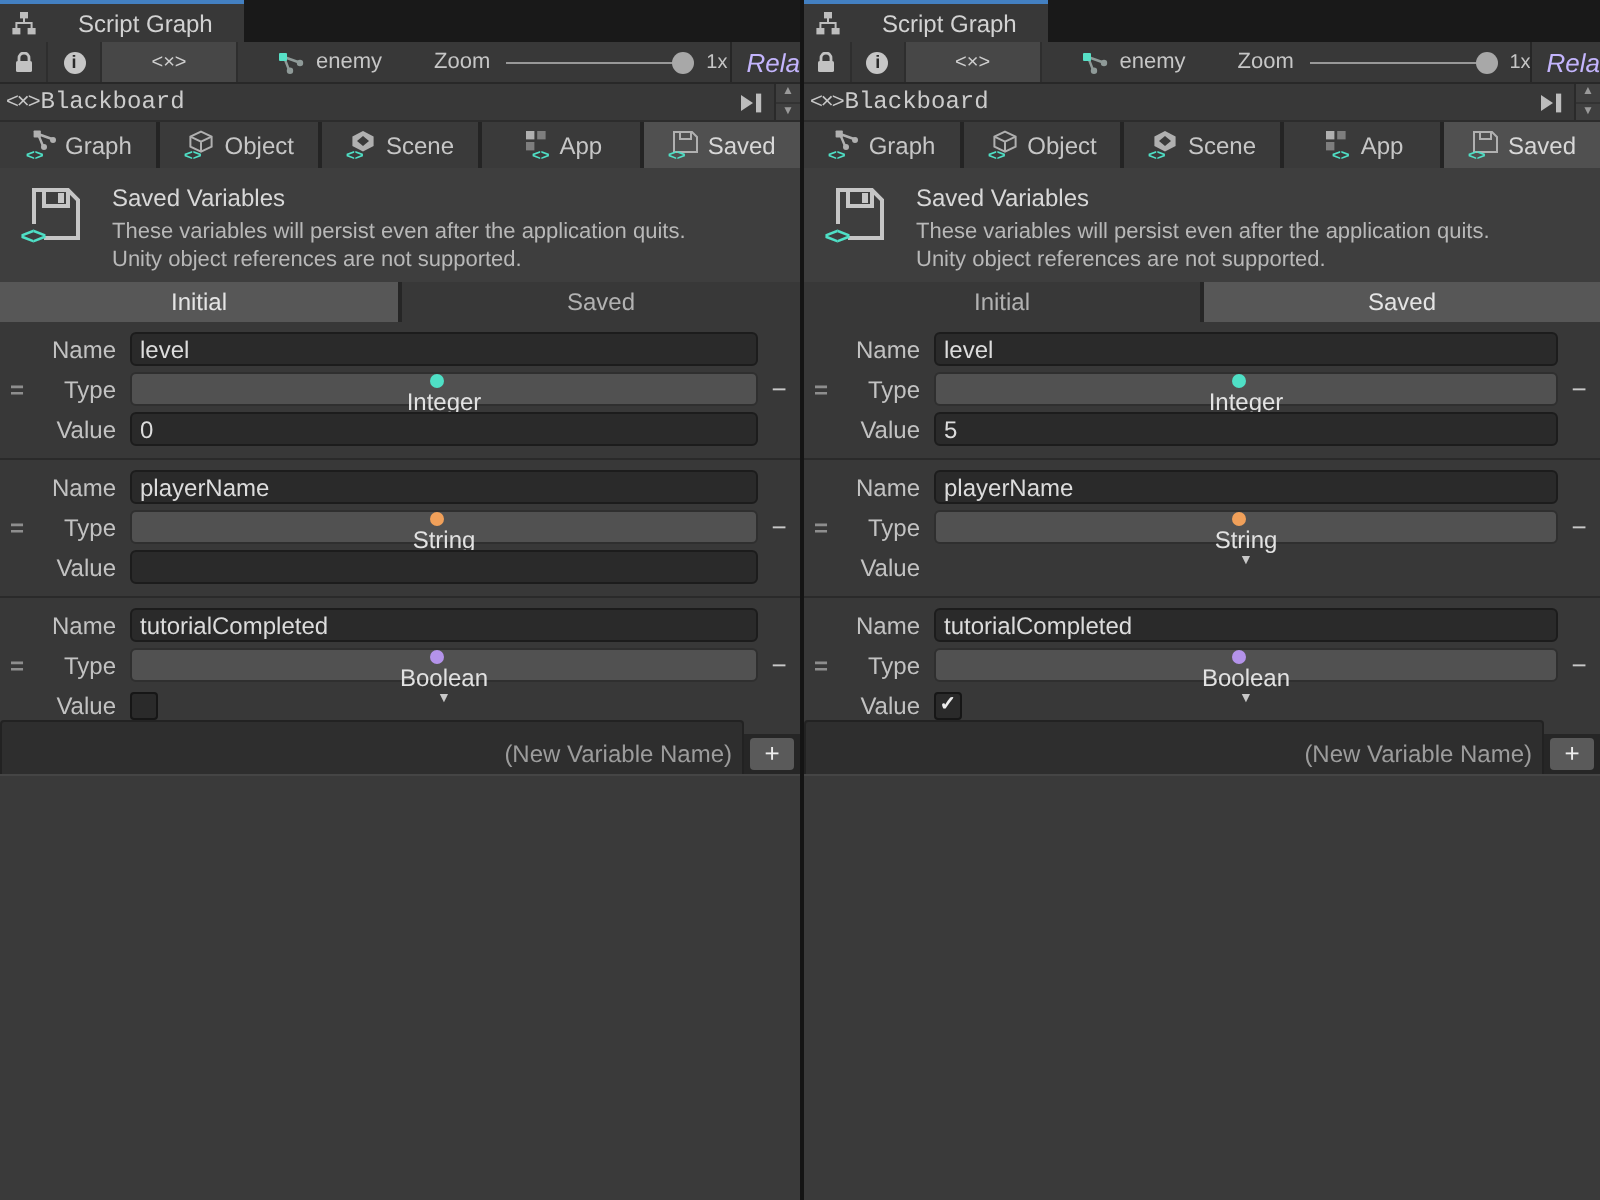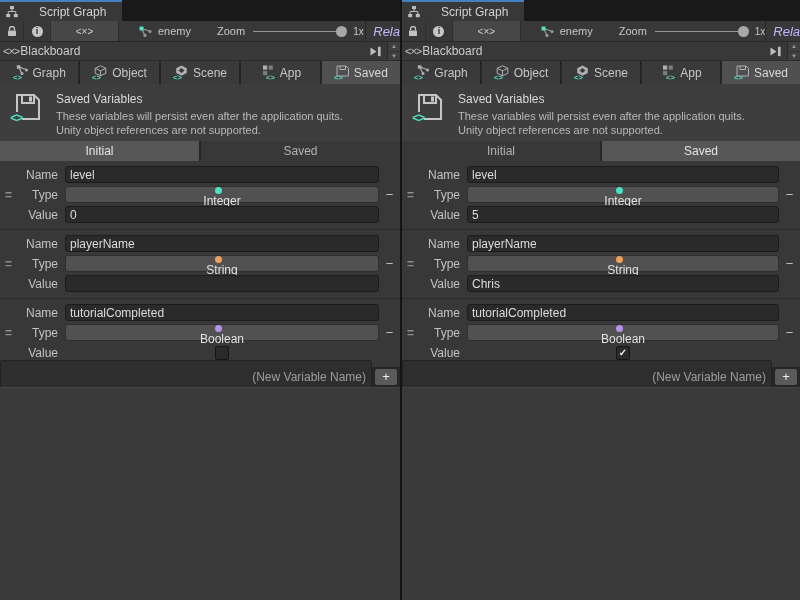--- a/index.html
+++ b/index.html
@@ -33,21 +33,21 @@
   .slider .thumb { position:absolute; right:1px; top:5px; width:11px; height:11px;
     border-radius:50%; background:#a8a8a8; }
   .zoomval { margin-left:5px; font-size:10px; color:#c6c6c6; }
   .tb-div { margin-left:auto; width:1px; align-self:stretch; background:#262626; }
   .rela { padding-left:7px; font-size:13px; color:#c4b5fd; white-space:nowrap;font-style:italic; }
 
   
   .bbheader { height:19px; flex:0 0 19px; background:#383838; border-bottom:1px solid #2c2c2c;
     display:flex; align-items:center; padding-left:3px; }
   .bbicon { font-size:11px; color:#c8c8c8; letter-spacing:-1px; }
-  .bbtitle { font-size:12px; color:#cccccc; margin-left:1px; }
+  .bbtitle { font-size:12px; color:#cccccc; margin-left:1px;font-family:Liberation Mono, monospace; }
   .dockicon { margin-left:auto; margin-right:5px; display:flex; }
   .scrollcol { width:13px; height:100%; border-left:1px solid #2a2a2a; display:flex; flex-direction:column; }
   .scrollbtn { flex:1; display:flex; align-items:center; justify-content:center;
     font-size:6px; color:#9a9a9a; background:#3f3f3f; }
   .scrollbtn + .scrollbtn { border-top:1px solid #333; }
 
   
   .cattabs { height:23px; flex:0 0 23px; background:#242424; display:flex; gap:2px; }
   .cattab { flex:1; display:flex; align-items:center; justify-content:center; gap:4px;
     background:#3a3a3a; color:#c6c6c6; font-size:12px; }
@@ -68,21 +68,21 @@
     background:#383838; color:#b2b2b2; }
   .modetab.active { background:#575757; color:#e4e4e4; }
 
   
   .vars { background:#383838; }
   .vargroup { padding:3px 0 4px; }
   .vargroup + .vargroup { border-top:1px solid #2a2a2a; }
   .varrow { display:flex; align-items:center; margin:1px 0; height:19px; }
   .c-handle { width:17px; text-align:center; color:#8e8e8e; font-size:12px; font-weight:bold; }
   .varlabel { width:41px; text-align:right; margin-right:7px; color:#c2c2c2; font-size:12px; }
-  .varfield { flex:1; display:flex; align-items:center;justify-content:center; }
+  .varfield { flex:1; display:flex; align-items:center; }
   .c-minus { width:21px; text-align:center; color:#c8c8c8; font-size:13px; }
   .tinput { width:100%; height:17px; background:#2a2a2a; border:1px solid #1c1c1c;
     border-radius:3px; color:#dcdcdc; font-size:12px; padding:0 4px; outline:none;
     font-family:"Liberation Sans", sans-serif; }
   .dd { display:flex; align-items:center; width:100%; height:17px; background:#515151;
     border:1px solid #2f2f2f; border-radius:3px; padding:0 5px;flex-direction:column; }
   .dot { width:7px; height:7px; border-radius:50%; margin-right:8px; flex:0 0 7px; }
   .ddlabel { flex:1; font-size:12px; color:#e2e2e2; }
   .ddarrow { font-size:7px; color:#c8c8c8; }
   .cbx { width:14px; height:14px; background:#2a2a2a; border:1px solid #161616;
@@ -537,23 +537,20 @@
               <span class="dot" style="background: rgb(240, 160, 90);"></span>
               <span class="ddlabel">String</span>
               <span class="ddarrow">▼</span>
             </div>
           </span>
           <span class="c-minus">−</span>
         </div>
       <div class="varrow">
           <span class="c-handle"></span>
           <span class="varlabel">Value</span>
-          <span class="varfield">
-            <input class="tinput" value="Chris" style="">
-          </span>
           <span class="c-minus"></span>
         </div>
     </div>
     <div class="vargroup">
       <div class="varrow">
           <span class="c-handle"></span>
           <span class="varlabel">Name</span>
           <span class="varfield">
             <input class="tinput" value="tutorialCompleted" style="">
           </span>

